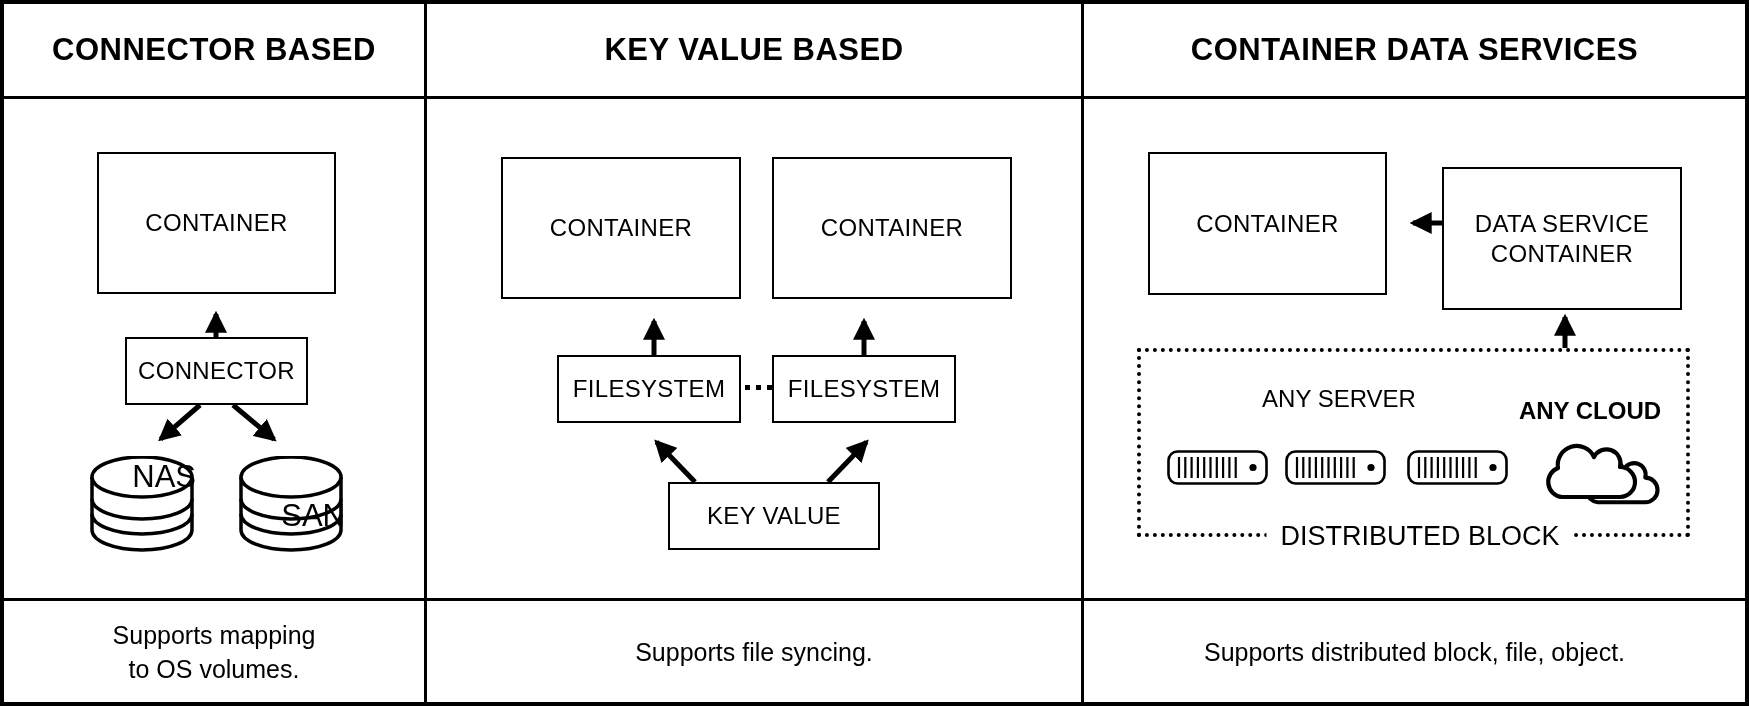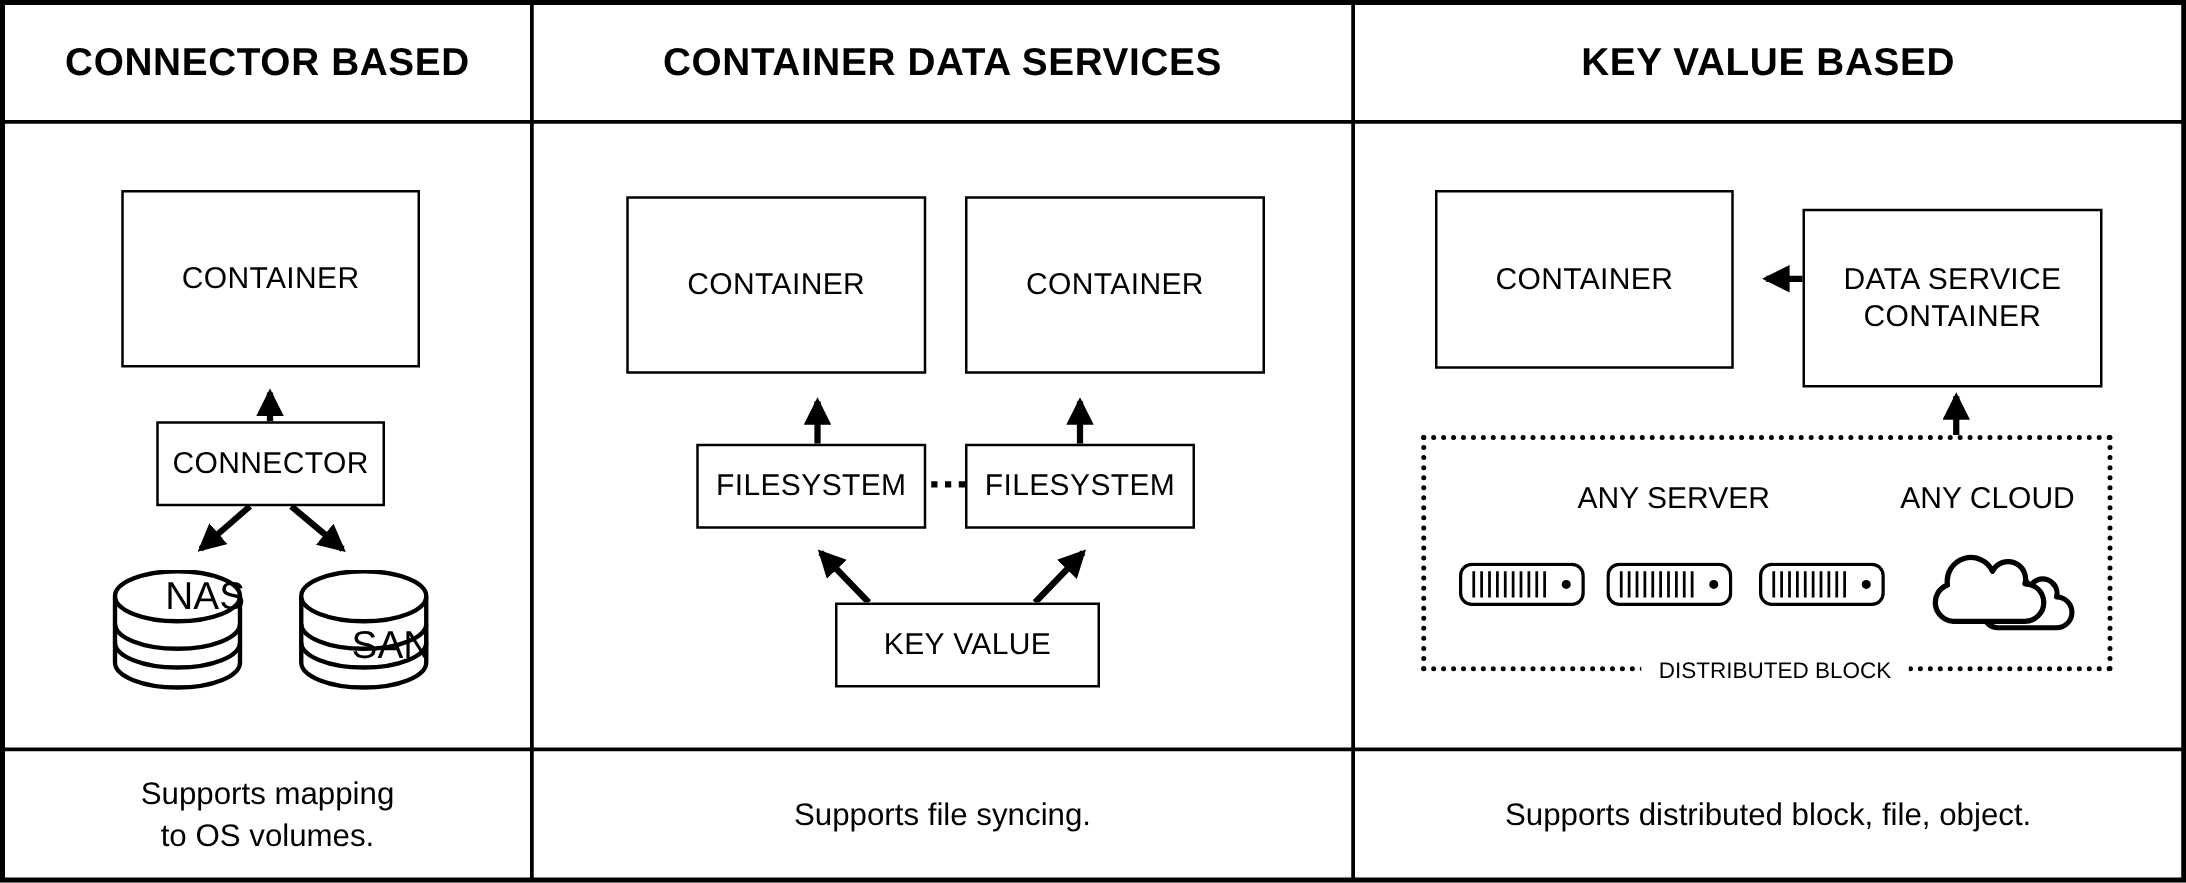--- a/index.html
+++ b/index.html
@@ -27,21 +27,21 @@
     display:flex;align-items:center;justify-content:center;
     text-align:center;font-size:24px;letter-spacing:.3px;line-height:30px;
   }
   .arr{position:absolute;overflow:visible;}
   .arr line{stroke:#000;stroke-width:5;}
   .cyl{position:absolute;}
   .cyl-label{position:absolute;text-align:right;font-size:31px;line-height:34px;}
   .small-label{position:absolute;transform:translateX(-50%);font-size:24px;line-height:24px;white-space:nowrap;}
   .dottedbox{position:absolute;box-sizing:border-box;border:4px dotted #000;background:#fff;}
   .dist-label{position:absolute;transform:translateX(-50%);background:#fff;
-              padding:2px 14px;font-size:18px;line-height:26px;white-space:nowrap;}
+              padding:2px 14px;font-size:27px;line-height:26px;white-space:nowrap;}
   .dots{position:absolute;display:flex;gap:6px;}
   .dots i{width:5px;height:5px;background:#000;display:block;}
   .icon{position:absolute;}
 </style>
 </head>
 <body>
 
 <svg width="0" height="0" style="position:absolute">
   <defs>
     <marker id="ah" viewBox="0 0 10 10" refX="8.5" refY="5" markerWidth="4.4" markerHeight="4.4" orient="auto-start-reverse">
@@ -49,24 +49,24 @@
     </marker>
   </defs>
 </svg>
 
 <div class="board">
 
   <div class="cell head">
     <span>CONNECTOR BASED</span>
   </div>
   <div class="cell head">
+    <span>KEY VALUE BASED</span>
+  </div>
+  <div class="cell head">
     <span>CONTAINER DATA SERVICES</span>
-  </div>
-  <div class="cell head">
-    <span>KEY VALUE BASED</span>
   </div>
 
   <div class="cell">
     <div class="nbox" style="left:93px;top:53px;width:239px;height:142px;">
       <span>CONTAINER</span>
     </div>
 
     <svg class="arr" style="left:198px;top:195px;" width="28" height="43">
       <line x1="14" y1="43" x2="14" y2="20" marker-end="url(#ah)"></line>
     </svg>
@@ -151,21 +151,21 @@
       <line x1="51" y1="14" x2="22" y2="14" marker-end="url(#ah)"></line>
     </svg>
 
     <svg class="arr" style="left:467px;top:196px;" width="28" height="54">
       <line x1="14" y1="54" x2="14" y2="22" marker-end="url(#ah)"></line>
     </svg>
 
     <div class="dottedbox" style="left:53px;top:249px;width:553px;height:189px;"></div>
 
     <div class="small-label" style="left:255px;top:288px;">ANY SERVER</div>
-    <div class="small-label" style="left:506px;top:288px;">ANY CLOUD</div>
+    <div class="small-label" style="left:506px;top:300px;font-weight:bold;">ANY CLOUD</div>
 
     <svg class="icon" style="left:83px;top:351px;" width="101" height="35" viewBox="0 0 101 35">
       <rect x="1.5" y="1.5" width="98" height="32" rx="9" fill="#fff" stroke="#000" stroke-width="2.6"></rect>
       <g stroke="#000" stroke-width="2.2">
         <line x1="12" y1="7" x2="12" y2="28"></line>
           <line x1="18.3" y1="7" x2="18.3" y2="28"></line>
         <line x1="24.6" y1="7" x2="24.6" y2="28"></line>
           <line x1="30.9" y1="7" x2="30.9" y2="28"></line>
         <line x1="37.2" y1="7" x2="37.2" y2="28"></line>
           <line x1="43.5" y1="7" x2="43.5" y2="28"></line>

